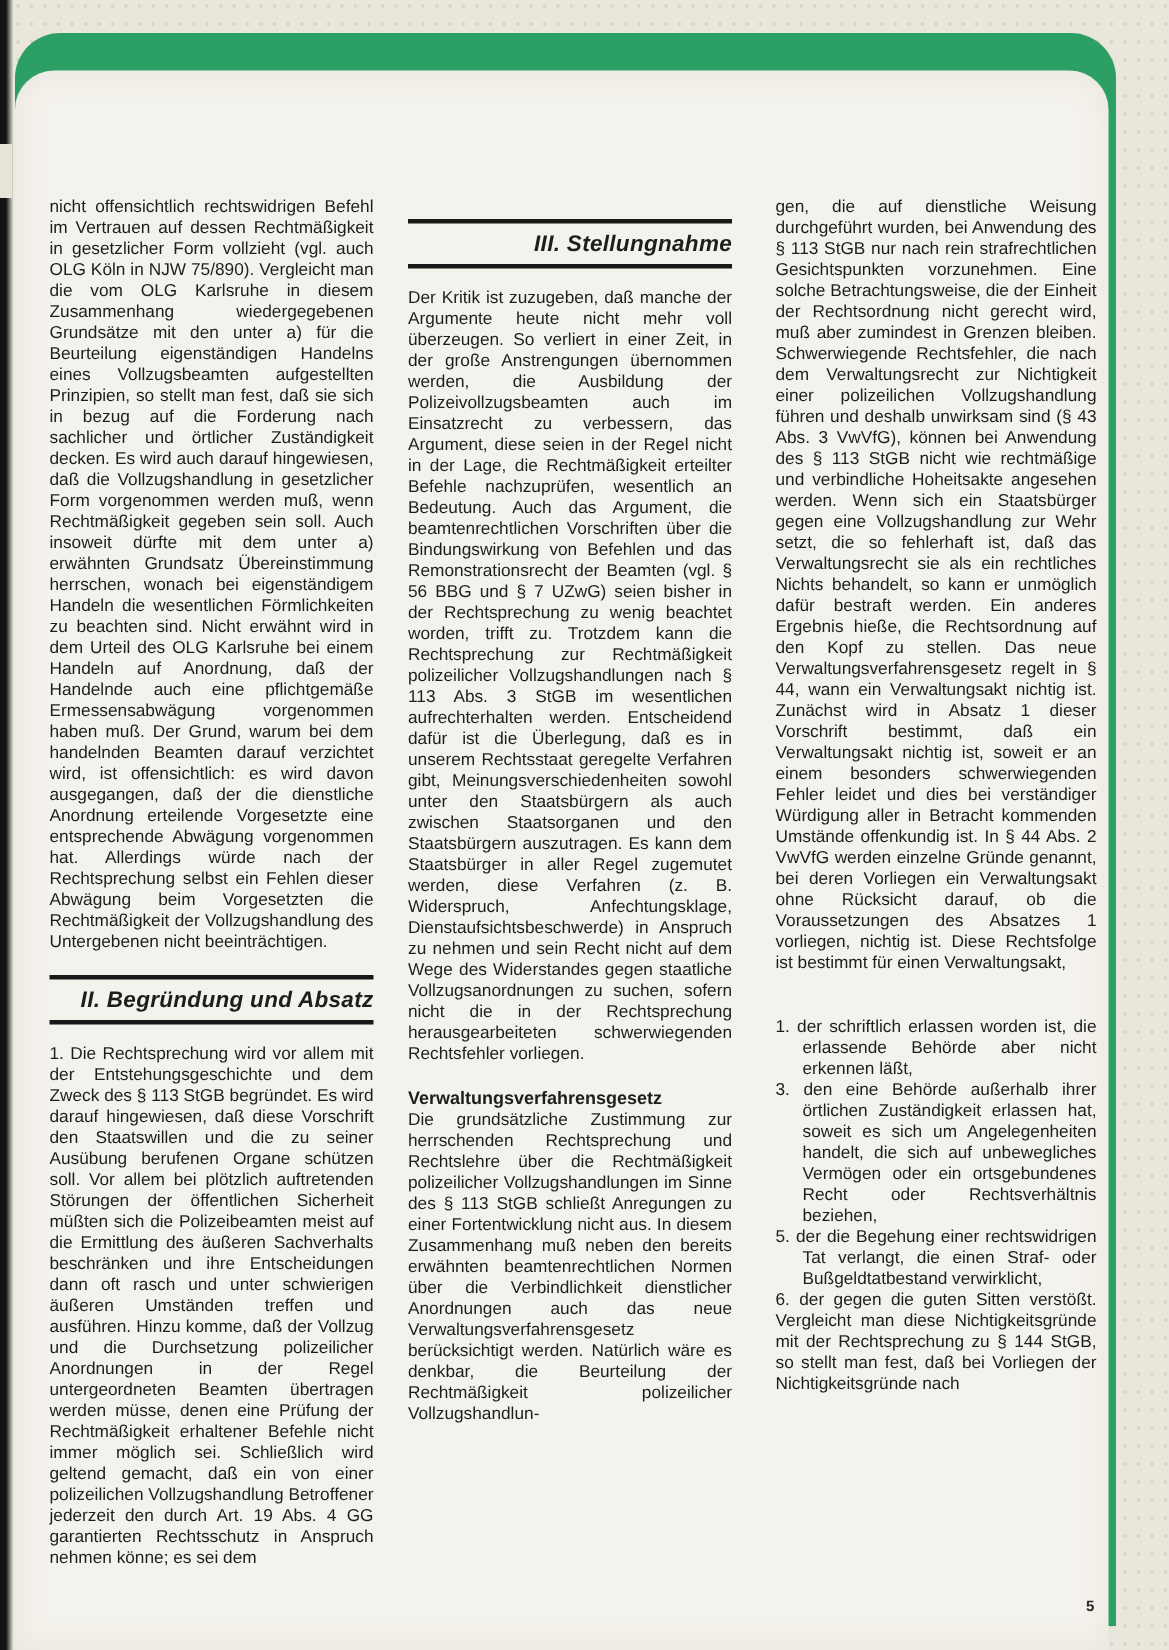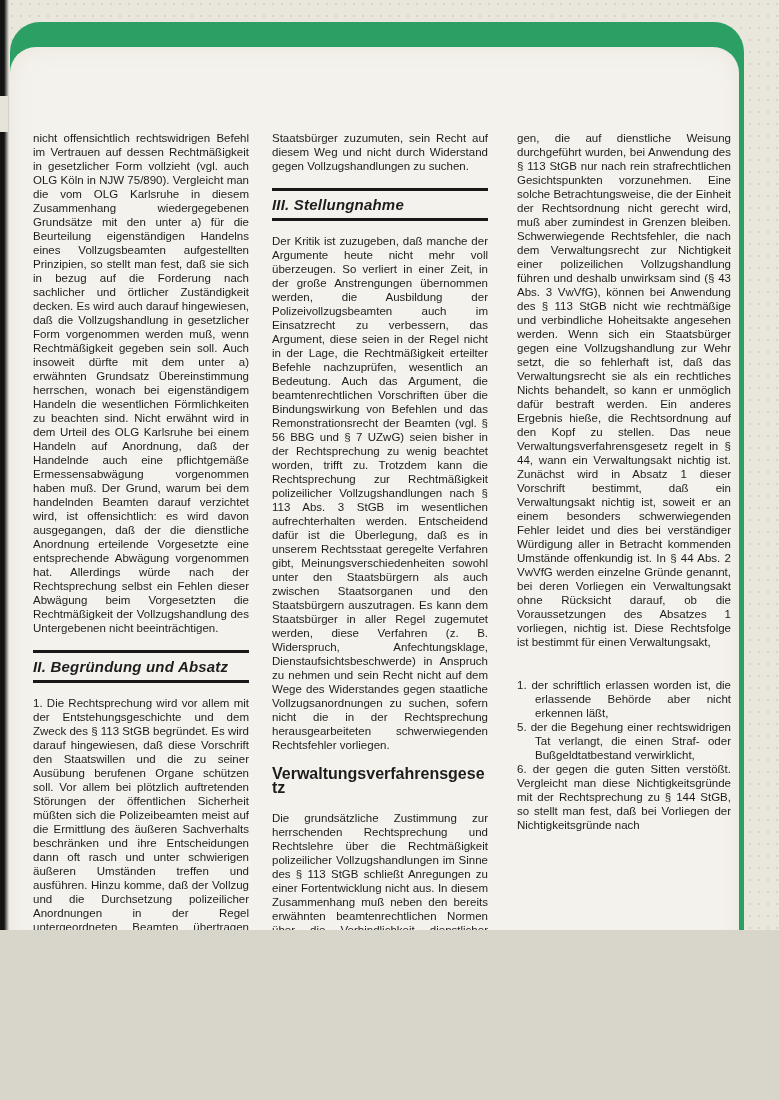--- a/index.html
+++ b/index.html
@@ -3,21 +3,21 @@
 <meta charset="utf-8">
 <style>
   html, body { margin: 0; padding: 0; }
   body {
     width: 779px; height: 1100px;
     background: #d8d5cb;
     font-family: "Liberation Sans", "DejaVu Sans", sans-serif;
   }
   .canvas {
     position: relative;
-    width: 779px; height: 930px;
+    width: 779px; height: 1100px;
     overflow: hidden;
     background-color: #e9e6dc;
     background-image: radial-gradient(circle at 3px 4px, rgba(125,118,95,0.16) 1px, transparent 1.4px);
     background-size: 9px 12px;
   }
   
   .frame-green {
     position: absolute; left: 10px; top: 22px;
     width: 734px; height: 1062px;
     background: #2ca064;
@@ -53,26 +53,26 @@
   .col p { margin: 0; }
   .heading-block {
     border-top: 3px solid #181818;
     border-bottom: 3px solid #181818;
     margin: 15px 0 13px;
     padding: 7px 0 6px;
     font-style: italic;
     font-weight: bold;
     font-size: 15px;
     letter-spacing: 0.2px;
-    text-align: left;
+    text-align: right;
   }
   .subheading {
     font-weight: bold;
-    font-size: 16px;
-    margin: 15px 0 16px;
+    font-size: 12px;
+    margin: 15px 0 1px;
     text-align: left;
   }
   .list { margin-top: 29px; }
   .li { margin: 0 0 13px; padding-left: 18px; text-indent: -18px; }
   .closing { margin-top: 0; }
   .page-num {
     position: absolute; left: 724px; top: 1066px;
     font-size: 10px; font-weight: bold; color: #2a2a2a;
   }
 </style>
@@ -86,30 +86,30 @@
   <div class="edge-shadow"></div>
   <div class="edge-gap"></div>
 
   <div class="col" id="col1">
     <p>nicht offensichtlich rechtswidrigen Befehl im Vertrauen auf dessen Rechtmäßigkeit in gesetzlicher Form vollzieht (vgl. auch OLG Köln in NJW 75/890). Vergleicht man die vom OLG Karlsruhe in diesem Zusammenhang wiedergegebenen Grundsätze mit den unter a) für die Beurteilung eigenständigen Handelns eines Vollzugsbeamten aufgestellten Prinzipien, so stellt man fest, daß sie sich in bezug auf die Forderung nach sachlicher und örtlicher Zuständigkeit decken. Es wird auch darauf hingewiesen, daß die Vollzugshandlung in gesetzlicher Form vorgenommen werden muß, wenn Rechtmäßigkeit gegeben sein soll. Auch insoweit dürfte mit dem unter a) erwähnten Grundsatz Übereinstimmung herrschen, wonach bei eigenständigem Handeln die wesentlichen Förmlichkeiten zu beachten sind. Nicht erwähnt wird in dem Urteil des OLG Karlsruhe bei einem Handeln auf Anordnung, daß der Handelnde auch eine pflichtgemäße Ermessensabwägung vorgenommen haben muß. Der Grund, warum bei dem handelnden Beamten darauf verzichtet wird, ist offensichtlich: es wird davon ausgegangen, daß der die dienstliche Anordnung erteilende Vorgesetzte eine entsprechende Abwägung vorgenommen hat. Allerdings würde nach der Rechtsprechung selbst ein Fehlen dieser Abwägung beim Vorgesetzten die Rechtmäßigkeit der Vollzugshandlung des Untergebenen nicht beeinträchtigen.</p>
     <div class="heading-block">II. Begründung und Absatz</div>
     <p>1. Die Rechtsprechung wird vor allem mit der Entstehungsgeschichte und dem Zweck des § 113 StGB begründet. Es wird darauf hingewiesen, daß diese Vorschrift den Staatswillen und die zu seiner Ausübung berufenen Organe schützen soll. Vor allem bei plötzlich auftretenden Störungen der öffentlichen Sicherheit müßten sich die Polizeibeamten meist auf die Ermittlung des äußeren Sachverhalts beschränken und ihre Entscheidungen dann oft rasch und unter schwierigen äußeren Umständen treffen und ausführen. Hinzu komme, daß der Vollzug und die Durchsetzung polizeilicher Anordnungen in der Regel untergeordneten Beamten übertragen werden müsse, denen eine Prüfung der Rechtmäßigkeit erhaltener Befehle nicht immer möglich sei. Schließlich wird geltend gemacht, daß ein von einer polizeilichen Vollzugshandlung Betroffener jederzeit den durch Art. 19 Abs. 4 GG garantierten Rechtsschutz in Anspruch nehmen könne; es sei dem</p>
   </div>
 
   <div class="col" id="col2">
-    <p>Staatsbürger zuzumuten, sein Recht auf diesem Weg und nicht durch Widerstand gegen Vollzugshandlungen zu suchen.</p>
     <div class="heading-block">III. Stellungnahme</div>
     <p>Der Kritik ist zuzugeben, daß manche der Argumente heute nicht mehr voll überzeugen. So verliert in einer Zeit, in der große Anstrengungen übernommen werden, die Ausbildung der Polizeivollzugsbeamten auch im Einsatzrecht zu verbessern, das Argument, diese seien in der Regel nicht in der Lage, die Rechtmäßigkeit erteilter Befehle nachzuprüfen, wesentlich an Bedeutung. Auch das Argument, die beamtenrechtlichen Vorschriften über die Bindungswirkung von Befehlen und das Remonstrationsrecht der Beamten (vgl. § 56 BBG und § 7 UZwG) seien bisher in der Rechtsprechung zu wenig beachtet worden, trifft zu. Trotzdem kann die Rechtsprechung zur Rechtmäßigkeit polizeilicher Vollzugshandlungen nach § 113 Abs. 3 StGB im wesentlichen aufrechterhalten werden. Entscheidend dafür ist die Überlegung, daß es in unserem Rechtsstaat geregelte Verfahren gibt, Meinungsverschiedenheiten sowohl unter den Staatsbürgern als auch zwischen Staatsorganen und den Staatsbürgern auszutragen. Es kann dem Staatsbürger in aller Regel zugemutet werden, diese Verfahren (z. B. Widerspruch, Anfechtungsklage, Dienstaufsichtsbeschwerde) in Anspruch zu nehmen und sein Recht nicht auf dem Wege des Widerstandes gegen staatliche Vollzugsanordnungen zu suchen, sofern nicht die in der Rechtsprechung herausgearbeiteten schwerwiegenden Rechtsfehler vorliegen.</p>
     <div class="subheading">Verwaltungsverfahrensgesetz</div>
     <p>Die grundsätzliche Zustimmung zur herrschenden Rechtsprechung und Rechtslehre über die Rechtmäßigkeit polizeilicher Vollzugshandlungen im Sinne des § 113 StGB schließt Anregungen zu einer Fortentwicklung nicht aus. In diesem Zusammenhang muß neben den bereits erwähnten beamtenrechtlichen Normen über die Verbindlichkeit dienstlicher Anordnungen auch das neue Verwaltungsverfahrensgesetz berücksichtigt werden. Natürlich wäre es denkbar, die Beurteilung der Rechtmäßigkeit polizeilicher Vollzugshandlun-</p>
   </div>
 
   <div class="col" id="col3">
     <p>gen, die auf dienstliche Weisung durchgeführt wurden, bei Anwendung des § 113 StGB nur nach rein strafrechtlichen Gesichtspunkten vorzunehmen. Eine solche Betrachtungsweise, die der Einheit der Rechtsordnung nicht gerecht wird, muß aber zumindest in Grenzen bleiben. Schwerwiegende Rechtsfehler, die nach dem Verwaltungsrecht zur Nichtigkeit einer polizeilichen Vollzugshandlung führen und deshalb unwirksam sind (§ 43 Abs. 3 VwVfG), können bei Anwendung des § 113 StGB nicht wie rechtmäßige und verbindliche Hoheitsakte angesehen werden. Wenn sich ein Staatsbürger gegen eine Vollzugshandlung zur Wehr setzt, die so fehlerhaft ist, daß das Verwaltungsrecht sie als ein rechtliches Nichts behandelt, so kann er unmöglich dafür bestraft werden. Ein anderes Ergebnis hieße, die Rechtsordnung auf den Kopf zu stellen. Das neue Verwaltungsverfahrensgesetz regelt in § 44, wann ein Verwaltungsakt nichtig ist. Zunächst wird in Absatz 1 dieser Vorschrift bestimmt, daß ein Verwaltungsakt nichtig ist, soweit er an einem besonders schwerwiegenden Fehler leidet und dies bei verständiger Würdigung aller in Betracht kommenden Umstände offenkundig ist. In § 44 Abs. 2 VwVfG werden einzelne Gründe genannt, bei deren Vorliegen ein Verwaltungsakt ohne Rücksicht darauf, ob die Voraussetzungen des Absatzes 1 vorliegen, nichtig ist. Diese Rechtsfolge ist bestimmt für einen Verwaltungsakt,</p>
     <div class="list">
       <p class="li"><span>1.</span> <span>der schriftlich erlassen worden ist, die erlassende Behörde aber nicht erkennen läßt,</span></p>
+      <p class="li"><span>3.</span> <span>den eine Behörde außerhalb ihrer örtlichen Zuständigkeit erlassen hat, soweit es sich um Angelegenheiten handelt, die sich auf unbewegliches Vermögen oder ein ortsgebundenes Recht oder Rechtsverhältnis beziehen,</span></p>
       <p class="li"><span>5.</span> <span>der die Begehung einer rechtswidrigen Tat verlangt, die einen Straf- oder Bußgeldtatbestand verwirklicht,</span></p>
     </div>
     <p class="closing">6. der gegen die guten Sitten verstößt. Vergleicht man diese Nichtigkeitsgründe mit der Rechtsprechung zu § 144 StGB, so stellt man fest, daß bei Vorliegen der Nichtigkeitsgründe nach</p>
   </div>
 
   <div class="page-num">5</div>
 </div>
 
 </body></html>

